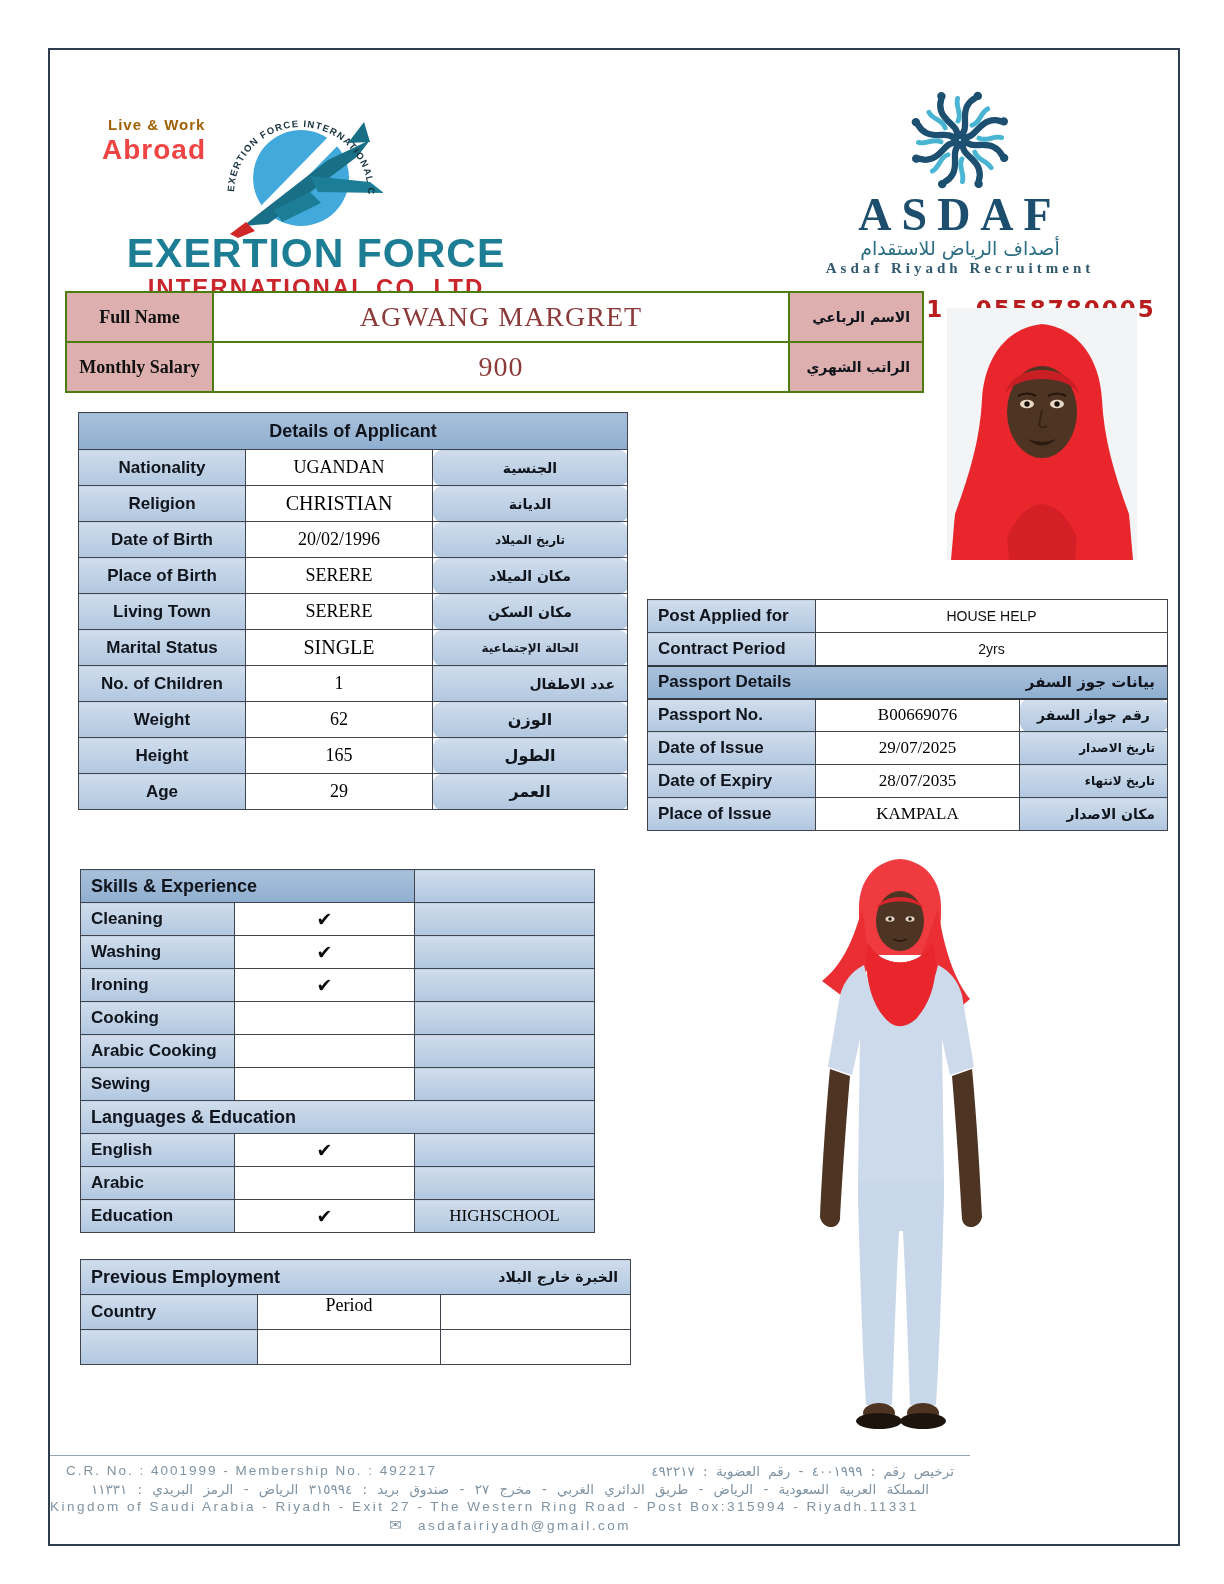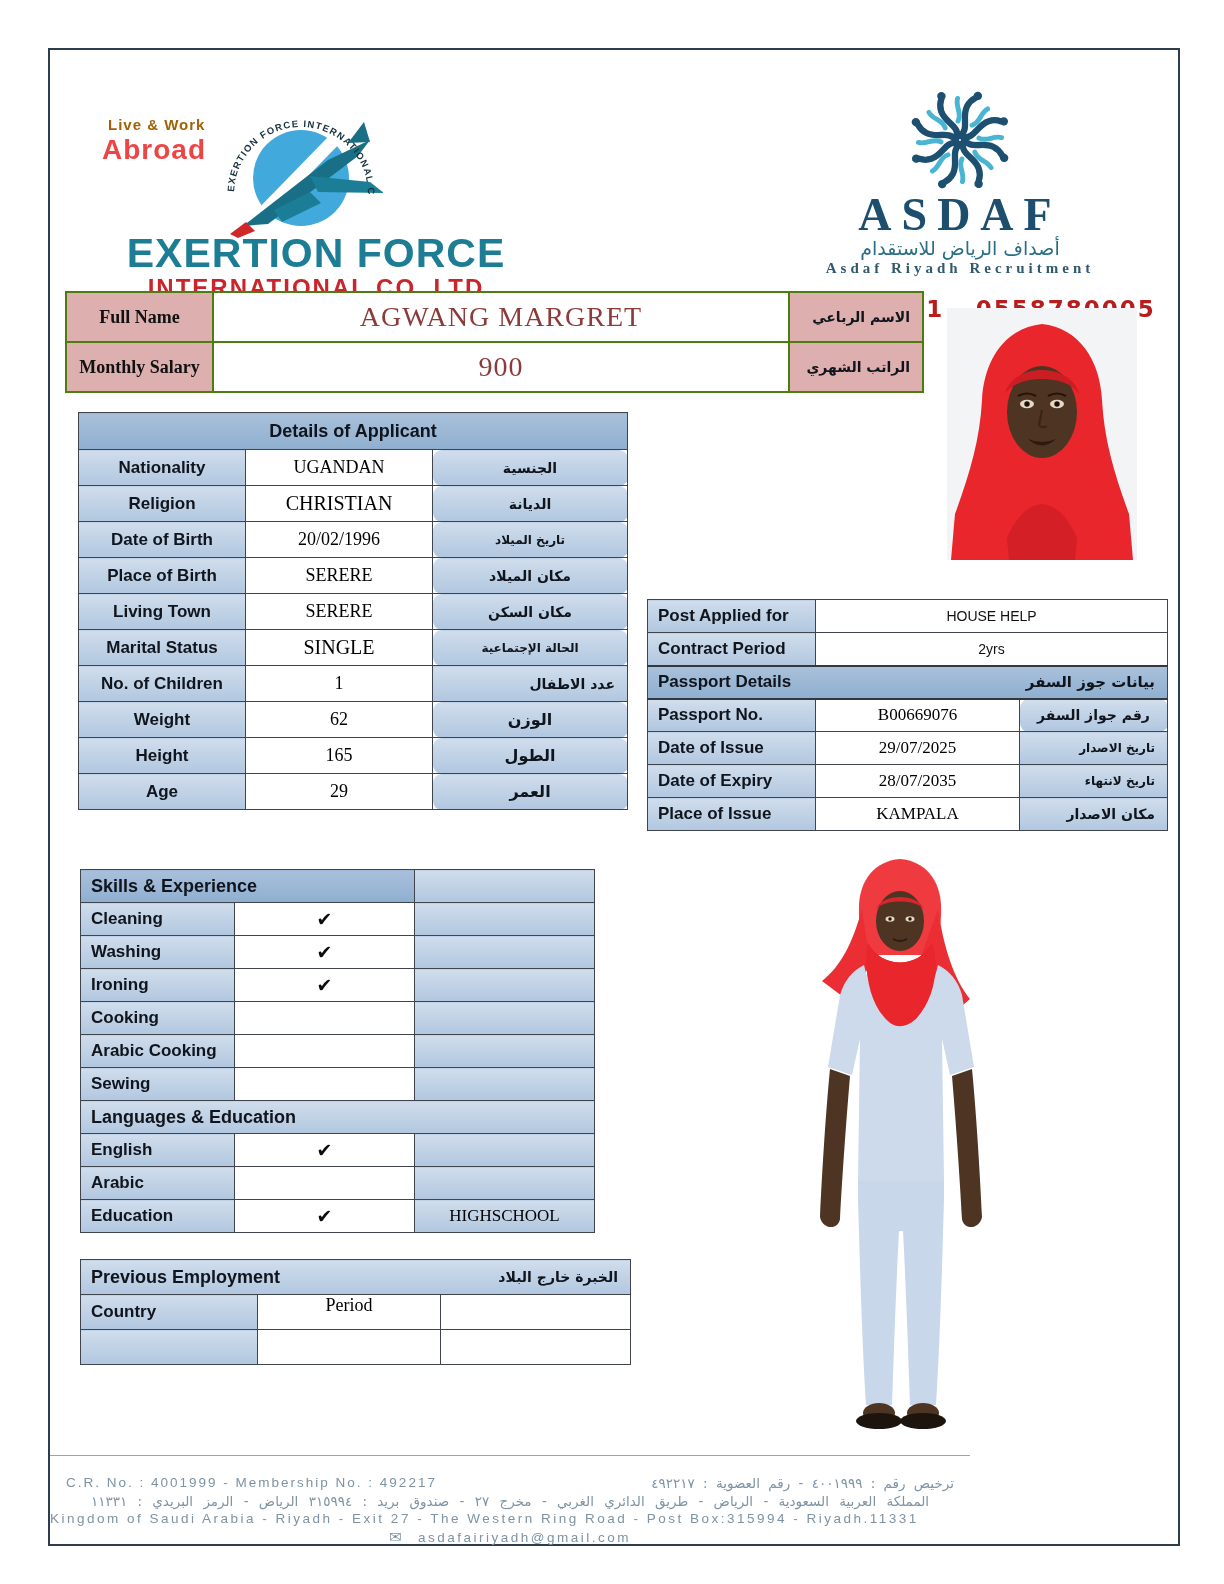--- a/index.html
+++ b/index.html
@@ -75,21 +75,21 @@
   .note  { font-family:"Liberation Serif", serif; font-size:17px; color:#000; text-align:center; }
 
   
   .prev-tbl { left:30px; top:1209px; width:550px; }
   .prev-tbl tr { height:35px; }
   .prev-hd { height:32px; }
   .prev-hd .wrap { display:flex; justify-content:space-between; align-items:center; }
 
   
   .footer { left:0px; top:1405px; width:920px; height:89px; border-top:1.5px solid #97a5b2;
-    color:#7e93a3; font-size:13.5px; padding-top:19px; }
+    color:#7e93a3; font-size:13.5px; padding-top:7px; }
   .f-row1 { display:flex; justify-content:space-between; padding:0 16px; letter-spacing:2px; }
   .f-row1 .ar-part { font-family:"DejaVu Sans", sans-serif; direction:rtl; letter-spacing:0; word-spacing:4px; }
   .f-row2 { text-align:center; font-family:"DejaVu Sans", sans-serif; direction:rtl; word-spacing:6px; margin-top:2px; font-size:13.5px; }
   .f-row3 { text-align:left; letter-spacing:2.5px; margin-top:2px; }
   .f-row4 { text-align:center; letter-spacing:2.5px; margin-top:2px; }
   .envelope { font-family:"DejaVu Sans", sans-serif; font-size:15px; margin-right:10px; letter-spacing:0; }
 </style>
 </head>
 <body>
 

